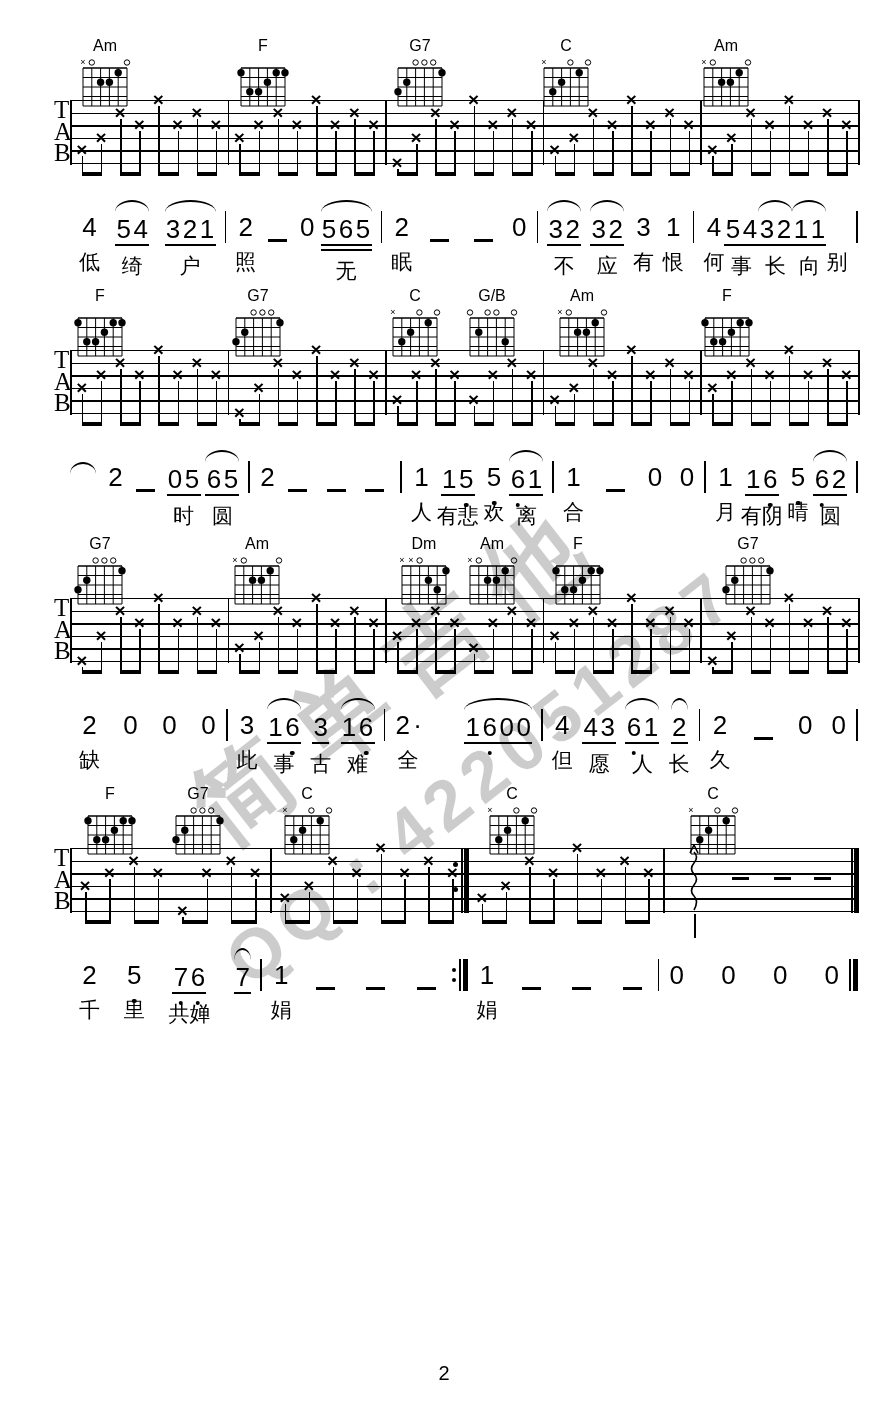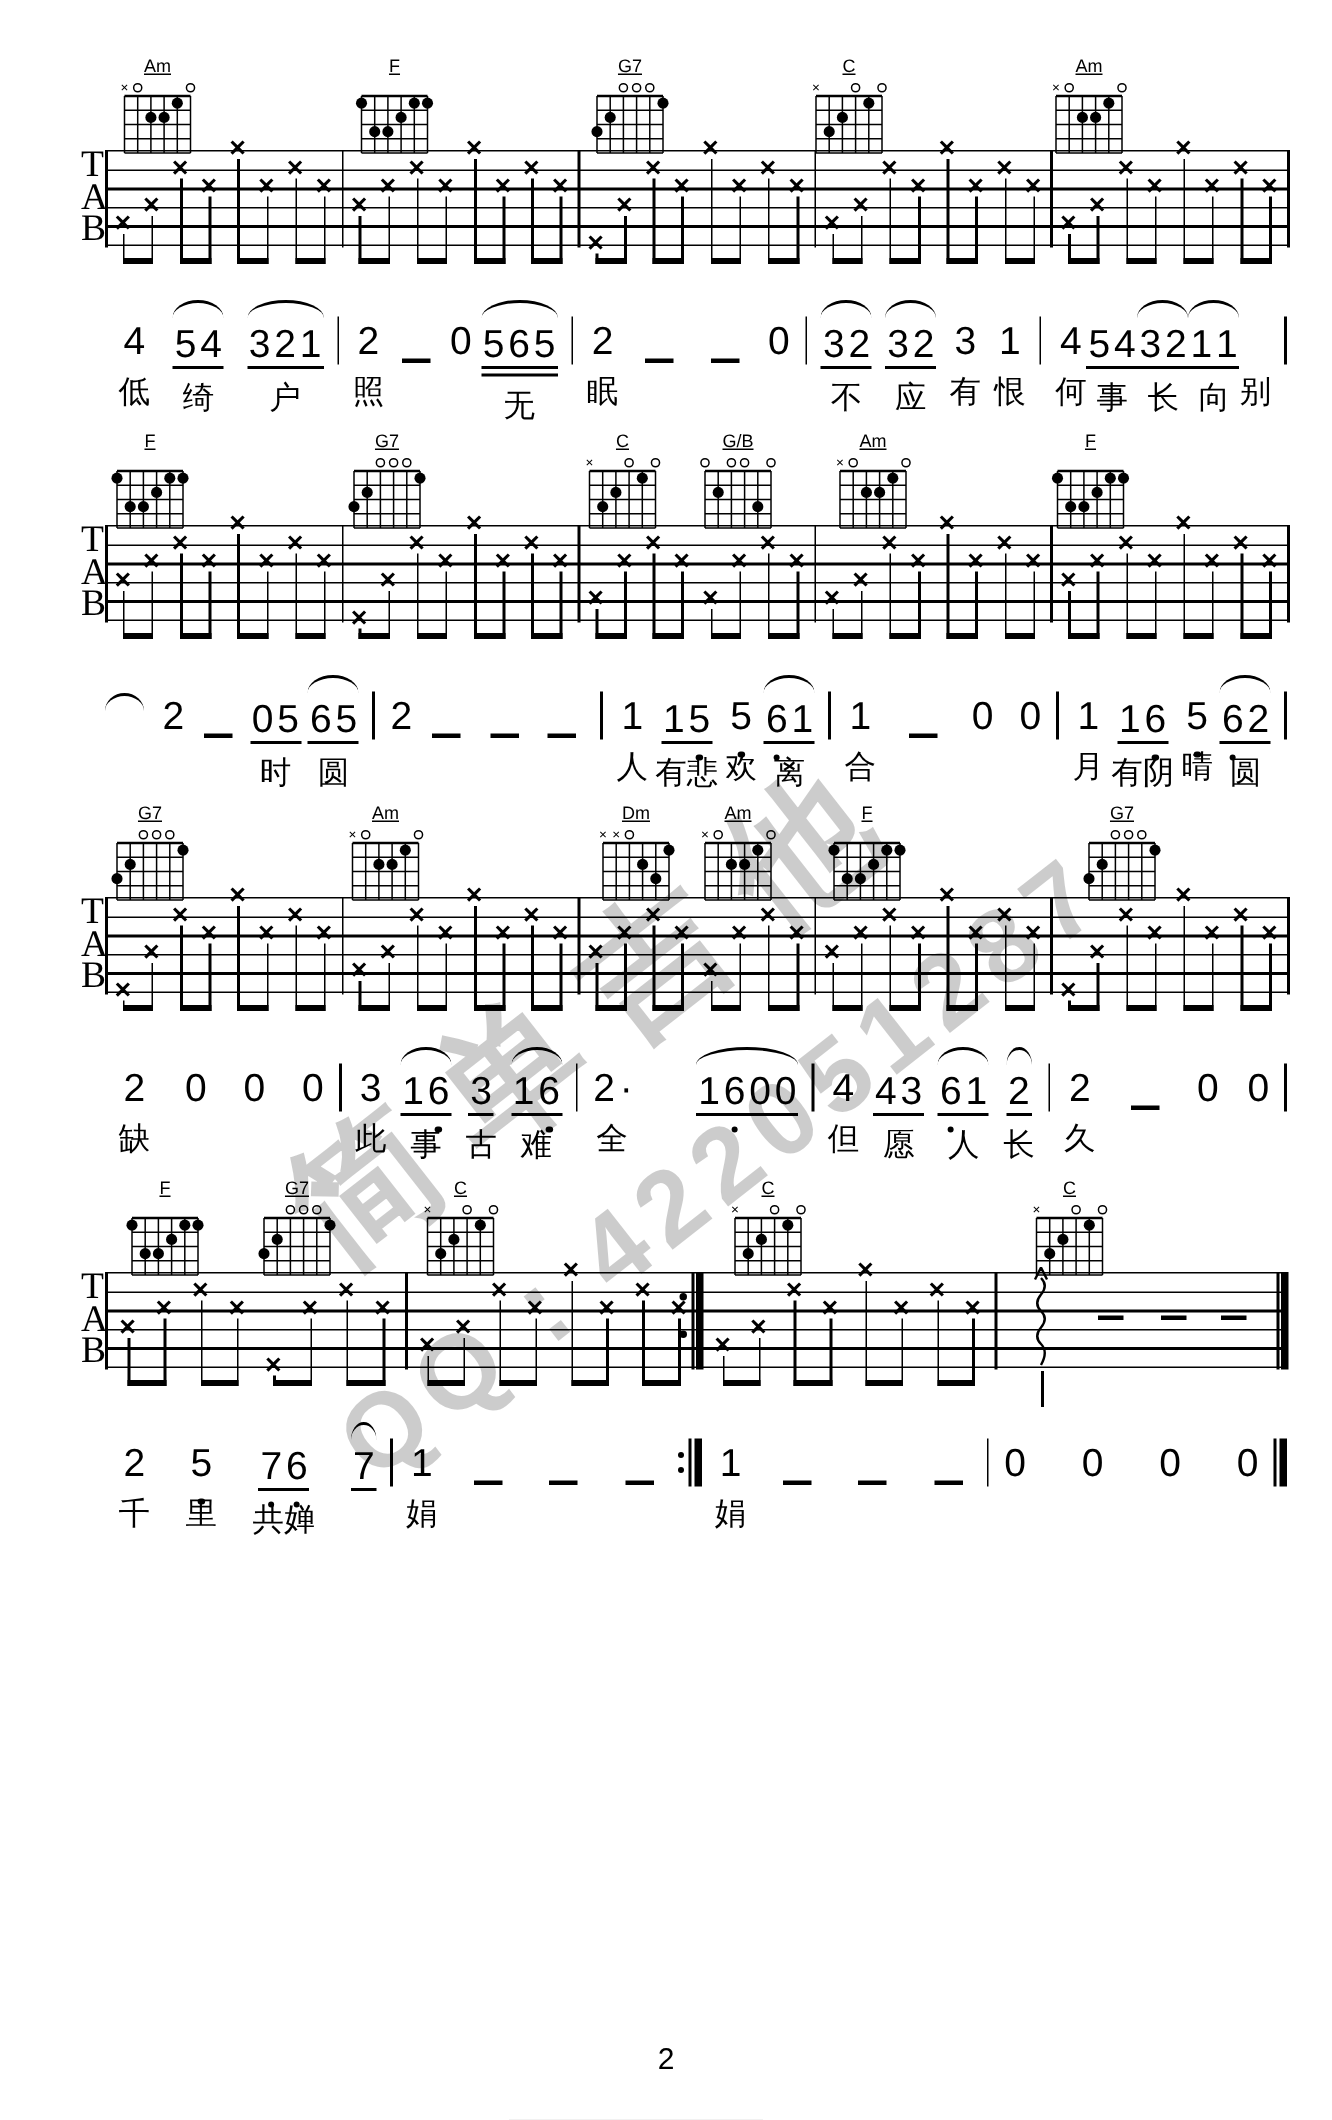--- a/index.html
+++ b/index.html
@@ -19,21 +19,21 @@
   
   .abs{position:absolute;z-index:1;}
   .sline{height:1.4px;background:#000;}
   .bl{width:1.6px;background:#000;}
   .bl.thick{width:4.6px;}
   .stem{width:1.5px;background:#000;}
   .beam{height:4px;background:#000;}
   .xmark{font-size:19px;font-weight:bold;line-height:1;transform:translate(-50%,-54%);}
   .tabletter{font-family:"Liberation Serif","DejaVu Serif",serif;font-size:25px;line-height:1;}
   .chord{text-align:center;z-index:2;}
-  .chord .cname{font-size:12px;line-height:1;margin-bottom:2px;text-decoration:underline;}
+  .chord .cname{font-size:16px;line-height:1;margin-bottom:2px;}
   .rdot{width:5px;height:5px;border-radius:50%;background:#000;}
   .dash-b{height:3px;background:#000;}
   
   .mrow{display:flex;align-items:flex-start;z-index:2;}
   .meas{flex:1;display:flex;justify-content:space-between;align-items:flex-start;padding:0 9px;}
   .cell{display:flex;flex-direction:column;align-items:center;min-width:14px;}
   .grp{position:relative;display:flex;align-items:flex-end;height:32px;}
   .grp.u1{border-bottom:2.4px solid #000;height:34px;}
   .grp.u2{border-bottom:7px double #000;height:34px;}
   .grp.arc::before{

